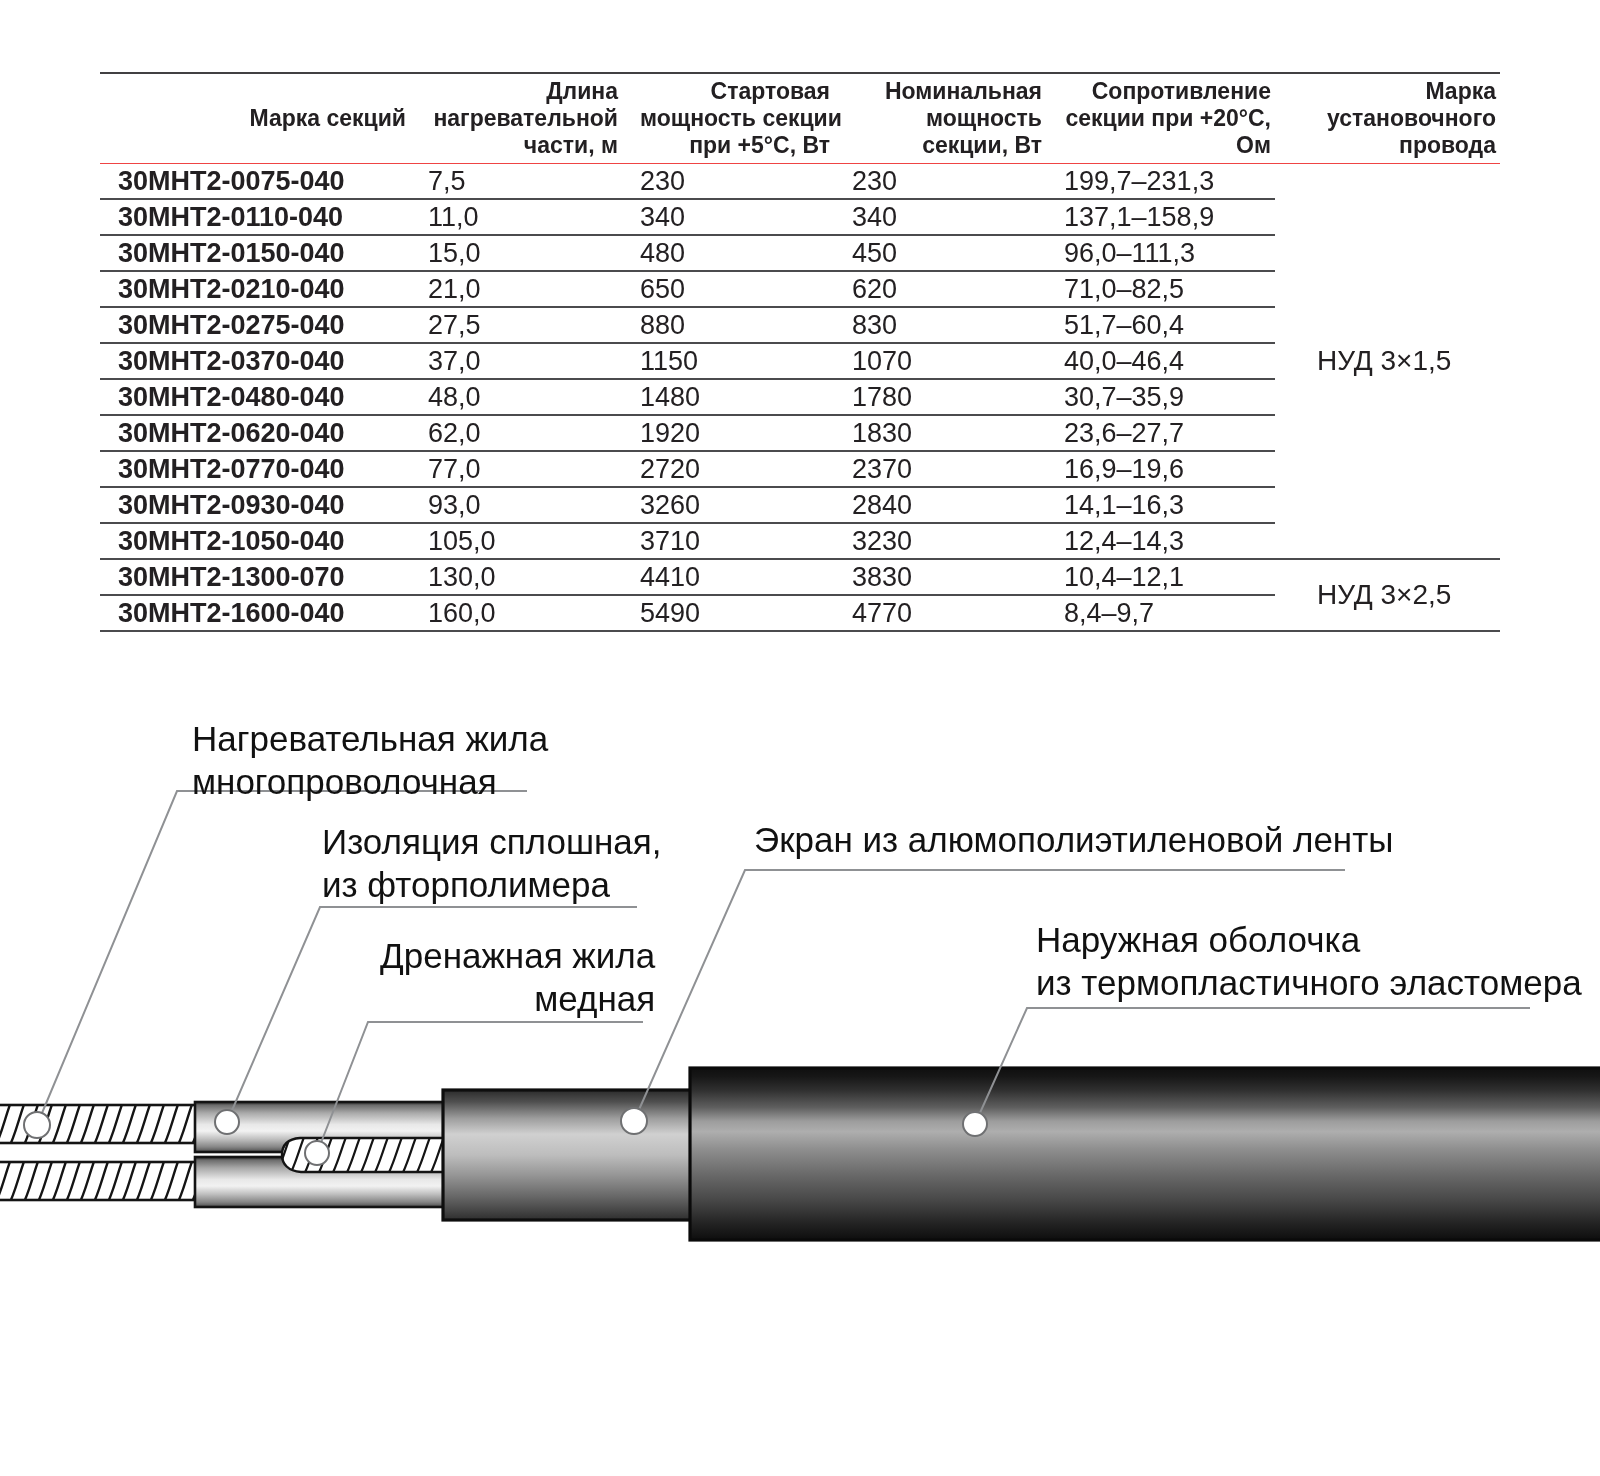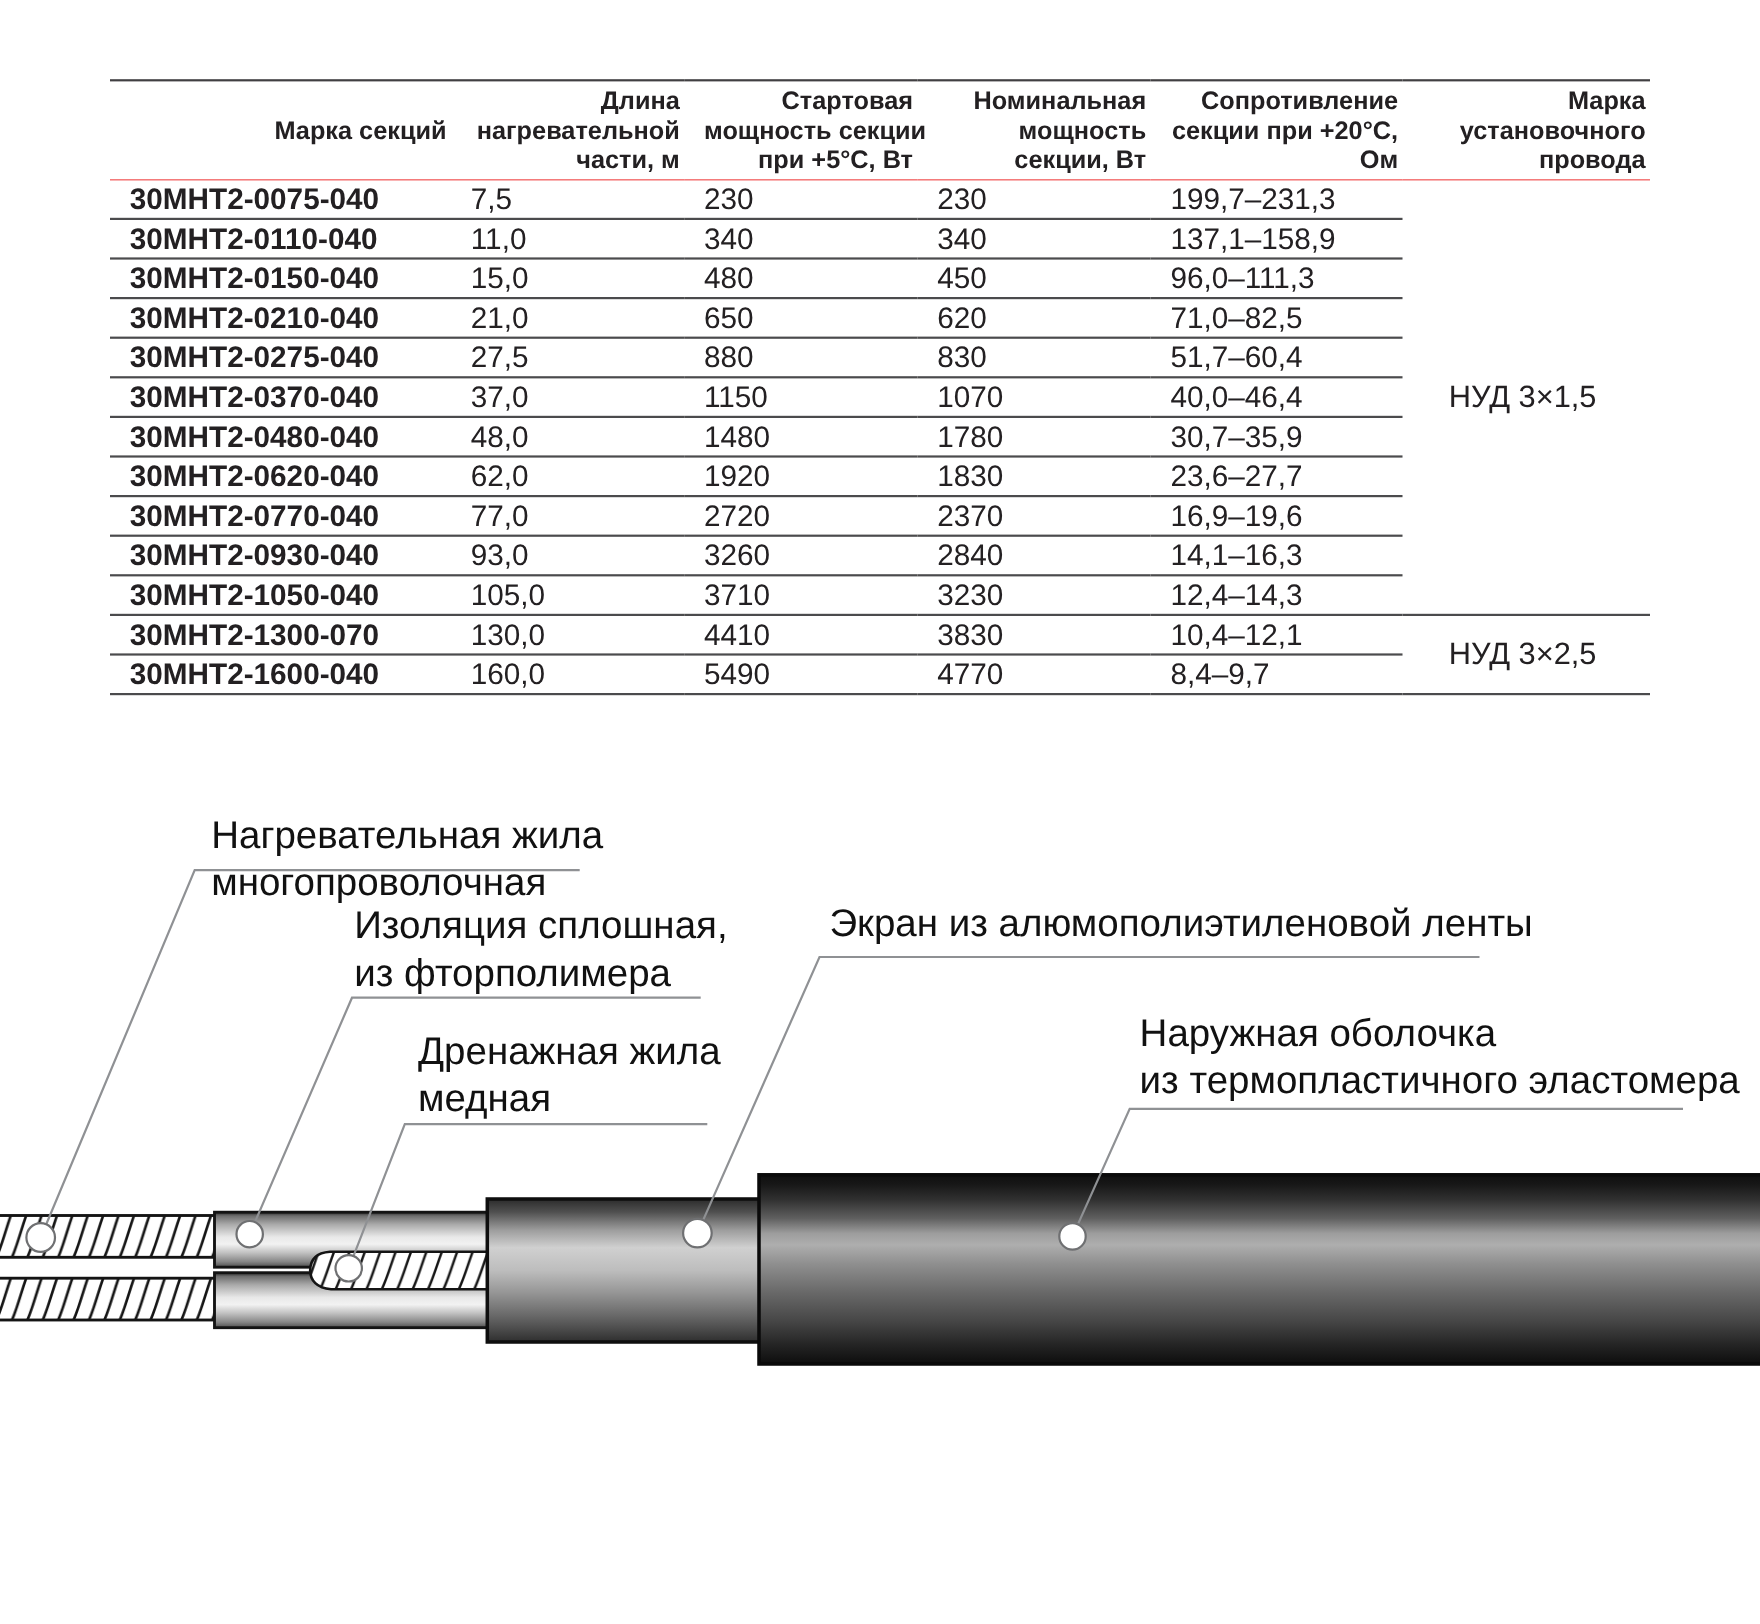--- a/index.html
+++ b/index.html
@@ -263,29 +263,29 @@
 
     <g fill="#ffffff" stroke="#6f7072" stroke-width="2">
       <circle cx="37" cy="1125" r="13"></circle>
       <circle cx="227" cy="1122" r="12"></circle>
       <circle cx="317" cy="1153" r="12"></circle>
       <circle cx="634" cy="1121" r="13"></circle>
       <circle cx="975" cy="1124" r="12"></circle>
     </g>
   </svg>
 
-  <div class="dlabel" style="left:192px;top:738px;">
+  <div class="dlabel" style="left:192px;top:717px;">
     <div>Нагревательная жила</div>
     <div>многопроволочная</div>
   </div>
   <div class="dlabel" style="left:322px;top:820px;">
     <div>Изоляция сплошная,</div>
     <div>из фторполимера</div>
   </div>
-  <div class="dlabel" style="left:380px;top:934px;">
+  <div class="dlabel" style="left:380px;top:934px;text-align:right;">
     <div>Дренажная жила</div>
     <div>медная</div>
   </div>
   <div class="dlabel" style="left:754px;top:818px;">
     <div>Экран из алюмополиэтиленовой ленты</div>
   </div>
   <div class="dlabel" style="left:1036px;top:918px;">
     <div>Наружная оболочка</div>
     <div>из термопластичного эластомера</div>
   </div>

